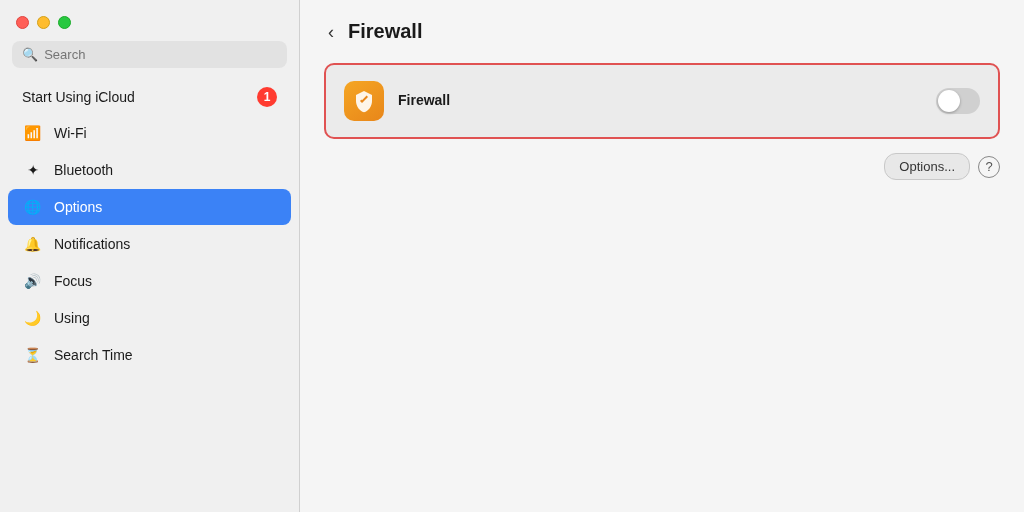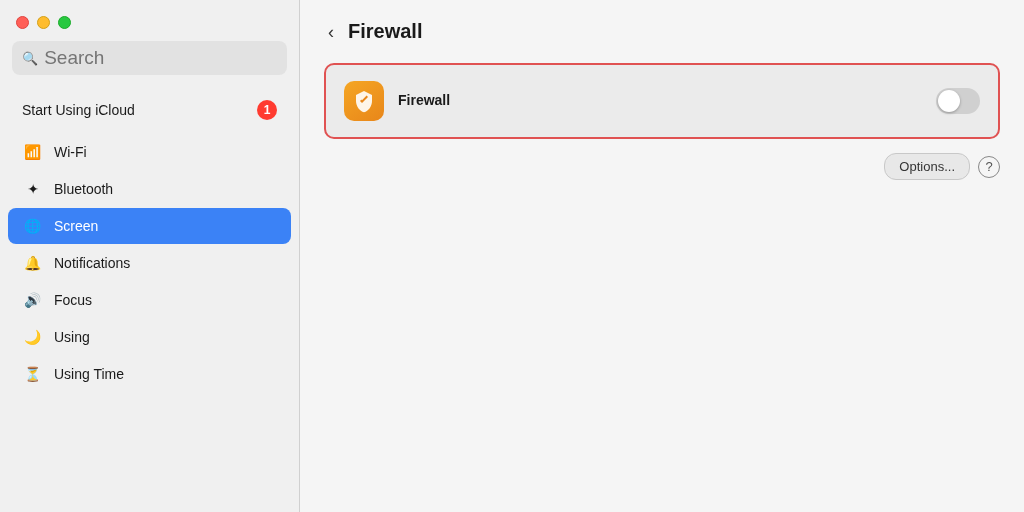--- a/index.html
+++ b/index.html
@@ -54,21 +54,21 @@
 
     .search-bar .search-icon-svg {
       color: #888;
       font-size: 13px;
     }
 
     .search-bar input {
       border: none;
       background: transparent;
       outline: none;
-      font-size: 19px;
+      font-size: 13px;
       color: #000000;
       width: 100%;
     }
 
     .sidebar-item {
       display: flex;
       align-items: center;
       gap: 10px;
       padding: 7px 14px;
       border-radius: 8px;
@@ -92,21 +92,21 @@
       justify-content: center;
       font-size: 14px;
       flex-shrink: 0;
     }
 
     .icloud-row {
       display: flex;
       align-items: center;
       justify-content: space-between;
       padding: 6px 14px;
-      margin: 7px 8px;
+      margin: 1px 8px;
       font-size: 14px;
       font-weight: 500;
       color: #1a1a1a;
     }
 
     .icloud-badge {
       background: #ff3b30;
       color: white;
       border-radius: 50%;
       width: 20px;
@@ -274,37 +274,37 @@
       <div class="sidebar-item">
         <span class="item-icon">📶</span>
         <span>Wi-Fi</span>
       </div>
       <div class="sidebar-item">
         <span class="item-icon">✦</span>
         <span>Bluetooth</span>
       </div>
       <div class="sidebar-item active">
         <span class="item-icon">🌐</span>
-        <span>Screen</span>
+        <span>Options</span>
       </div>
       <div class="sidebar-item">
         <span class="item-icon">🔔</span>
         <span>Notifications</span>
       </div>
       <div class="sidebar-item">
         <span class="item-icon">🔊</span>
         <span>Focus</span>
       </div>
       <div class="sidebar-item">
         <span class="item-icon">🌙</span>
         <span>Using</span>
       </div>
       <div class="sidebar-item">
         <span class="item-icon">⏳</span>
-        <span>Using Time</span>
+        <span>Search Time</span>
       </div>
     </div>
 </div>
 
 <div class="main">
   <div class="main-header">
     <button class="back-btn">‹</button>
     <span class="page-title">Firewall</span>
   </div>
 

